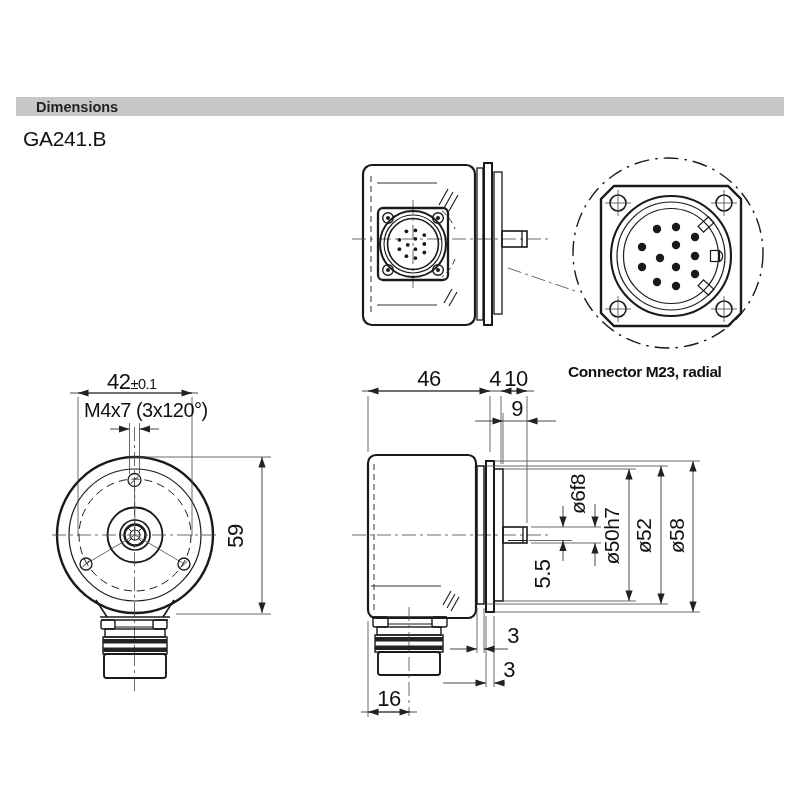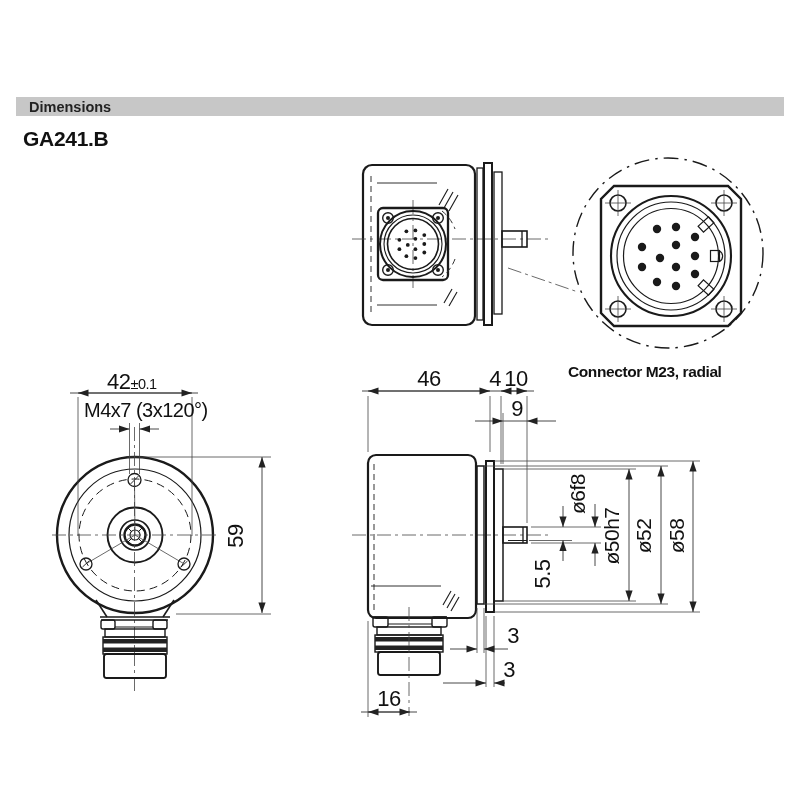--- a/index.html
+++ b/index.html
@@ -1,21 +1,21 @@
 <!DOCTYPE html>
 <html><head>
 <meta charset="utf-8">
 <style>
   html,body{margin:0;padding:0;background:#fff;}
   #stage{position:relative;width:800px;height:800px;background:#ffffff;overflow:hidden;
          font-family:"Liberation Sans",sans-serif;}
   .section-bar{position:absolute;left:16px;top:97px;width:768px;height:19px;
                background:#c7c7c7;display:flex;align-items:center;}
-  .section-bar span{font-size:14.5px;font-weight:bold;color:#222;padding-left:13px;letter-spacing:0;}
-  .product-title{position:absolute;left:23px;top:127px;font-size:21px;font-weight:bold;color:#111;letter-spacing:-0.3px;}
+  .section-bar span{font-size:14.5px;font-weight:bold;color:#222;padding-left:20px;letter-spacing:0;}
+  .product-title{position:absolute;left:23px;top:127px;font-size:21px;font-weight:normal;color:#111;letter-spacing:-0.3px;}
   svg{position:absolute;left:0;top:0;}
   svg text{font-family:"Liberation Sans",sans-serif;fill:#111;letter-spacing:-0.5px;}
   .ol{stroke:#1a1a1a;fill:none;}
   .dim{stroke:#333;stroke-width:0.9;fill:none;}
   .ext{stroke:#444;stroke-width:0.8;fill:none;}
   .cl{stroke:#444;stroke-width:0.8;fill:none;stroke-dasharray:14 4 3 4;}
   .hid{stroke:#333;stroke-width:1;fill:none;stroke-dasharray:6 4;}
   .pin{fill:#1a1a1a;stroke:none;}
   .band{fill:#222;stroke:none;}
   .num{font-size:22px;}

